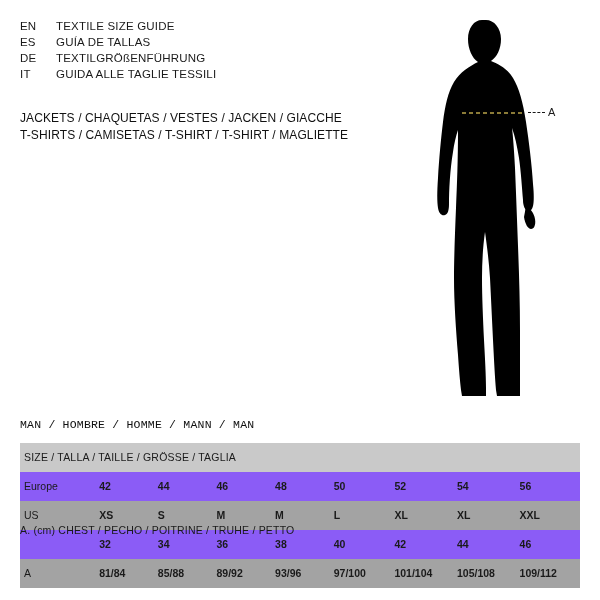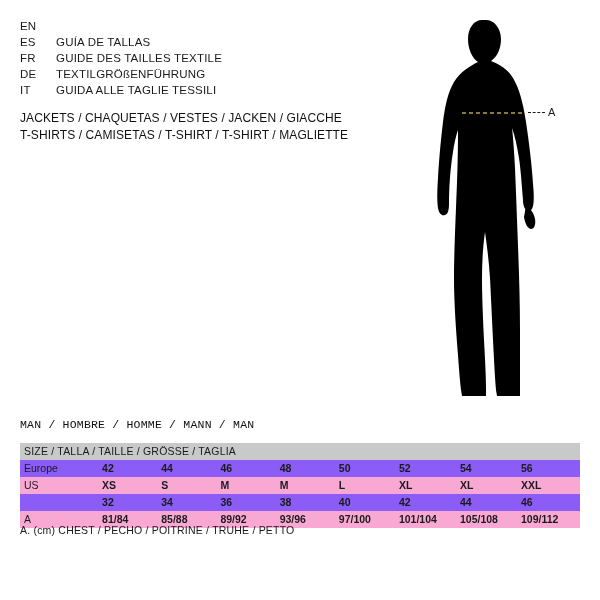--- a/index.html
+++ b/index.html
@@ -101,36 +101,36 @@
   table.size-table {
     position: absolute;
     left: 20px;
     top: 443px;
     width: 560px;
     border-collapse: collapse;
     font-size: 10.5px;
     color: #1a1a1a;
   }
   table.size-table td, table.size-table th {
-    padding: 0;
+    padding: 6px;
     height: 17px;
     line-height: 17px;
     font-weight: normal;
     text-align: left;
     vertical-align: middle;
     white-space: nowrap;
   }
   table.size-table .hdr-row td {
     background: #c9c9c9;
     font-size: 10.5px;
     letter-spacing: 0.2px;
     padding-left: 4px;
   }
   table.size-table tr.shade td { background: #8b5cf6; }
-  table.size-table tr.plain td { background: #f9a8d4; }
+  table.size-table tr.plain td { background: #a3a3a3; }
   table.size-table td.label-col {
     padding-left: 4px;
     width: 84px;
   }
   table.size-table td.val {
     width: 63px;
     padding-left: 2px;
     font-weight: bold;
   }
 
@@ -144,28 +144,25 @@
   }
 </style>
 </head>
 <body>
 
 <div class="page">
 
   <div class="lang-block">
     <div class="lang-row">
       <span class="lang-code">EN</span>
+      <span class="lang-text">TEXTILE SIZE GUIDE</span>
     </div>
     <div class="lang-row">
       <span class="lang-code">ES</span>
       <span class="lang-text">GUÍA DE TALLAS</span>
-    </div>
-    <div class="lang-row">
-      <span class="lang-code">FR</span>
-      <span class="lang-text">GUIDE DES TAILLES TEXTILE</span>
     </div>
     <div class="lang-row">
       <span class="lang-code">DE</span>
       <span class="lang-text">TEXTILGRÖßENFÜHRUNG</span>
     </div>
     <div class="lang-row">
       <span class="lang-code">IT</span>
       <span class="lang-text">GUIDA ALLE TAGLIE TESSILI</span>
     </div>
   </div>

